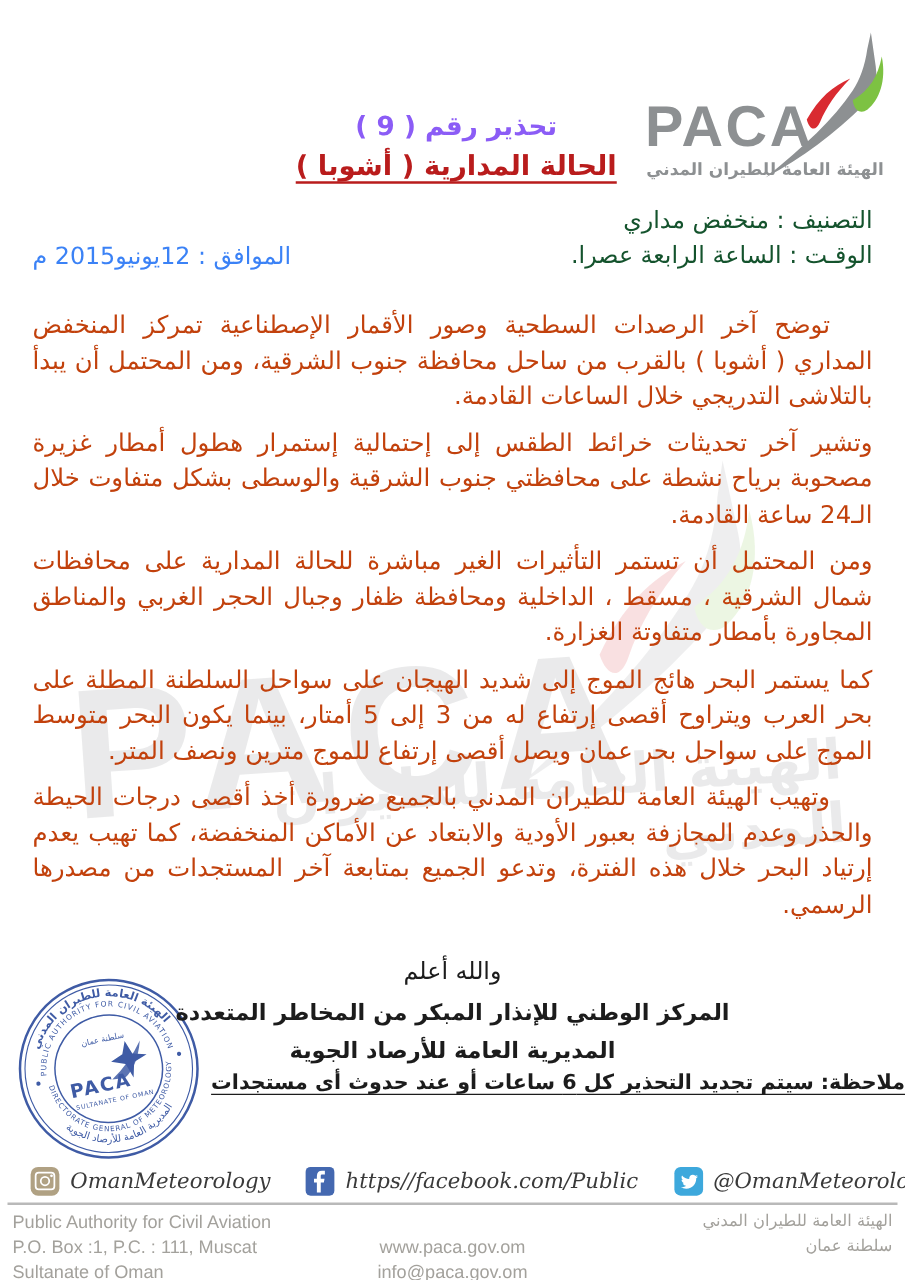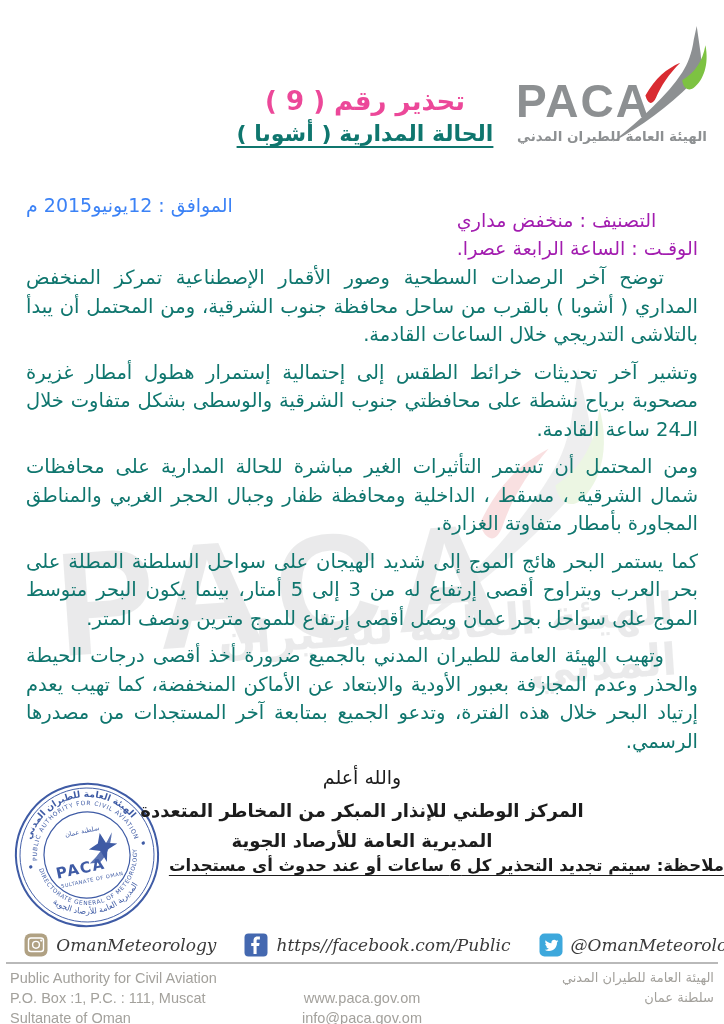--- a/index.html
+++ b/index.html
@@ -12,32 +12,32 @@
   
   .logo { position:absolute; top:24px; right:14px; width:196px; height:126px; }
   .logo-mark { position:absolute; top:0; right:0; width:104px; height:120px; }
   .logo-brand { position:absolute; left:2px; bottom:26px; font-family:"Liberation Sans",sans-serif;
     font-weight:bold; font-size:46px; line-height:1; color:#8d9092; letter-spacing:2px; }
   .logo-ar { position:absolute; left:0; bottom:6px; width:100%; text-align:center;
     font-size:13.5px; font-weight:bold; color:#8d9092; direction:rtl; }
 
   
   .titles { position:absolute; top:84px; left:145px; width:440px; text-align:center; direction:rtl; }
-  .doc-title { color:#ec4899; font-size:26px; font-weight:bold; line-height:34px; }
-  .doc-subtitle { color:#0f766e; font-size:22px; font-weight:bold; line-height:32px;
+  .doc-title { color:#8b5cf6; font-size:21px; font-weight:bold; line-height:34px; }
+  .doc-subtitle { color:#b91c1c; font-size:22px; font-weight:bold; line-height:32px;
     text-decoration:underline; text-underline-offset:5px; }
 
   
-  .meta { position:absolute; top:162px; right:26px; direction:rtl; text-align:left;
-    font-size:19px; line-height:28px; color:#a21caf;margin-top:44px; }
+  .meta { position:absolute; top:162px; right:26px; direction:rtl; text-align:right;
+    font-size:19px; line-height:28px; color:#14532d; }
   .greg-date { position:absolute; top:194px; left:26px; direction:rtl; font-size:19px; color:#3b82f6; }
 
   
   .content { position:absolute; top:246px; left:26px; right:26px; height:520px; overflow:hidden;
-    direction:rtl; text-align:justify; font-size:19.5px; line-height:28.5px; color:#0f766e;margin-top:18px; }
+    direction:rtl; text-align:justify; font-size:19.5px; line-height:28.5px; color:#c2410c; }
   .content p { margin:0 0 9px 0; }
   .content p.indent { text-indent:34px; }
 
   
   .watermark { position:absolute; top:392px; left:52px; width:615px; height:275px;
     opacity:0.14; transform:rotate(-4deg); pointer-events:none; z-index:0; }
   .wm-mark { position:absolute; right:28px; top:-12px; width:265px; height:255px; }
   .wm-brand { position:absolute; left:0; top:118px; font-family:"Liberation Sans",sans-serif;
     font-weight:bold; font-size:148px; line-height:1; color:#6f7276; letter-spacing:12px; }
   .wm-ar { position:absolute; left:48px; top:212px; font-size:44px; font-weight:bold;

